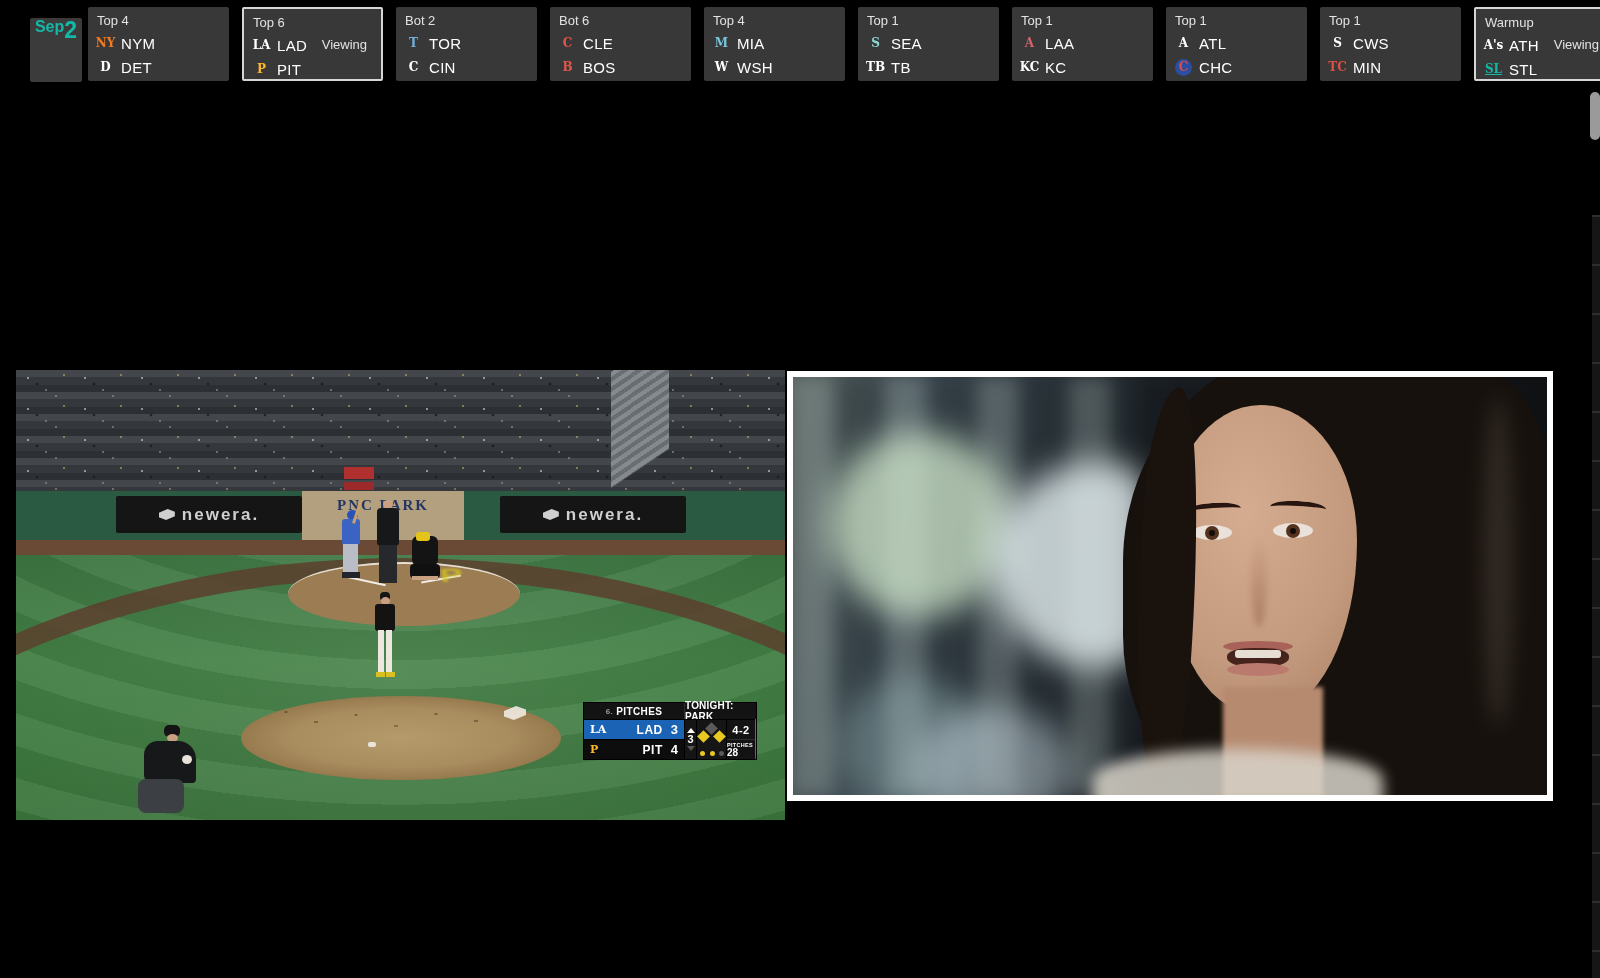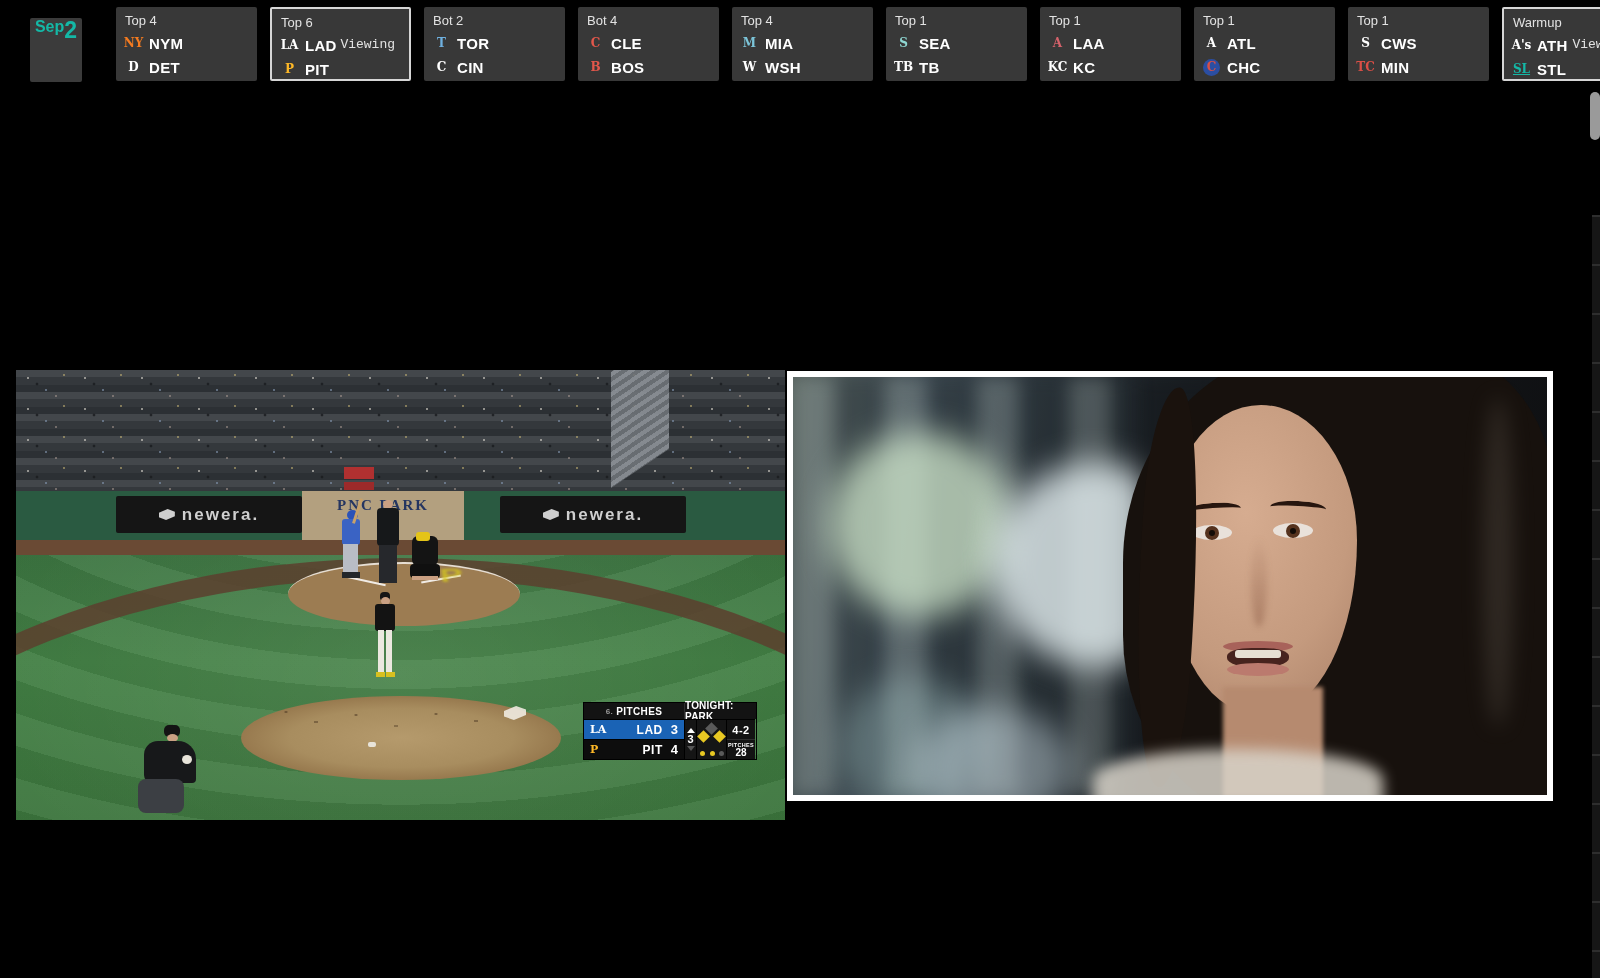--- a/index.html
+++ b/index.html
@@ -7,30 +7,30 @@
     font-family:"Liberation Sans","DejaVu Sans",sans-serif; position:relative; }
 
   
   .date-box { position:absolute; left:30px; top:18px; width:52px; height:64px;
     background:#3b3b3b; color:#14b8a6; text-align:center; display:flex; flex-direction:row;
     justify-content:center; border-radius:2px; }
   .date-box .m { font-size:16px; font-weight:bold; line-height:18px; }
   .date-box .d { font-size:23px; font-weight:bold; line-height:24px; }
 
   .game-tile { position:absolute; top:7px; width:141px; height:74px; background:#383838;
-    border-radius:2px; padding:6px 9px 5px 9px; color:#fff;margin-left:28px; }
+    border-radius:2px; padding:6px 9px 5px 9px; color:#fff; }
   .game-tile.viewing { border:2px solid #d6d6d6; }
   .tile-status { font-size:13px; color:#e3e3e3; line-height:15px; margin-bottom:3px; }
   .team-row { display:flex; align-items:center; height:24px; }
   .team-logo { width:17px; height:17px; display:flex; align-items:center; justify-content:center;
     font-weight:bold; font-size:12px; margin-right:7px; border-radius:50%; flex:0 0 17px;
     font-family:"DejaVu Serif","Liberation Serif",serif; line-height:17px; }
-  .team-abbr { font-size:15px; font-weight:bold; letter-spacing:.3px; color:#fff; }
+  .team-abbr { font-size:15px; font-weight:normal; letter-spacing:.3px; color:#fff; }
   .viewing-badge { position:absolute; right:14px; top:50%; transform:translateY(-50%);
-    font-size:13px; color:#e3e3e3;font-family:Liberation Mono, monospace; }
+    font-size:13px; color:#e3e3e3; }
 
   
   .scroll-thumb { position:absolute; left:1590px; top:92px; width:10px; height:48px;
     background:#9a9a9a; border-radius:5px; }
   .edge-strip { position:absolute; left:1592px; top:215px; width:8px; height:763px;
     background:repeating-linear-gradient(180deg, #2e2e2e 0 2px, #161616 2px 49px); }
 
   
   .video-left { position:absolute; left:16px; top:370px; width:769px; height:450px;
     overflow:hidden; background:#2f6d33; }
@@ -123,21 +123,21 @@
   .base { position:absolute; width:9px; height:9px; background:#5a5a5a; transform:rotate(45deg); }
   .base.on { background:#e8c822; }
   .base.second { left:10px; top:4px; } .base.third { left:2px; top:12px; } .base.first { left:18px; top:12px; }
   .outs { position:absolute; left:3px; bottom:3px; width:24px; display:flex; justify-content:space-between; }
   .out-dot { width:5px; height:5px; border-radius:50%; background:#5a5a5a; }
   .out-dot.on { background:#e8c822; }
   .sb-count { width:29px; display:flex; flex-direction:column; border-left:1px solid #000; }
   .sb-count .cnt { flex:1; background:#131313; border-top:1px solid #000; color:#fff; font-size:11px;
     font-weight:bold; display:flex; align-items:center; justify-content:center; letter-spacing:.5px; }
   .sb-count .pitches { flex:1; background:#131313; border-top:1px solid #2e2e2e; color:#fff;
-    display:flex; flex-direction:column; align-items:center; justify-content:center; }
+    display:flex; flex-direction:column; justify-content:center; }
   .sb-count .pl { font-size:5.5px; font-weight:bold; letter-spacing:.3px; }
   .sb-count .pv { font-size:10px; font-weight:bold; line-height:10px; }
 
   
   .video-right { position:absolute; left:787px; top:371px; width:766px; height:430px;
     background:#fff; padding:6px; }
   .rv-inner { position:relative; width:754px; height:418px; overflow:hidden;
     background:linear-gradient(100deg,#55605d 0%,#3c4850 16%,#272f35 34%,#16191d 55%,#0e0f11 100%); }
   .rv-stripes { position:absolute; left:0; top:0; width:340px; height:418px;
     background:repeating-linear-gradient(90deg, rgba(185,200,195,.28) 0 42px, rgba(35,45,50,.30) 42px 92px);
@@ -217,21 +217,21 @@
       <span class="team-logo" style="color: rgb(111, 177, 224);">T</span>
       <span class="team-abbr">TOR</span>
     </div>
     <div class="team-row">
       <span class="team-logo" style="color: rgb(255, 255, 255);">C</span>
       <span class="team-abbr">CIN</span>
     </div>
 
   </div>
     <div class="game-tile" style="left: 550px;">
-    <div class="tile-status">Bot 4</div>
+    <div class="tile-status">Bot 6</div>
     <div class="team-row">
       <span class="team-logo" style="color: rgb(226, 87, 75);">C</span>
       <span class="team-abbr">CLE</span>
     </div>
     <div class="team-row">
       <span class="team-logo" style="color: rgb(226, 87, 75);">B</span>
       <span class="team-abbr">BOS</span>
     </div>
 
   </div>

